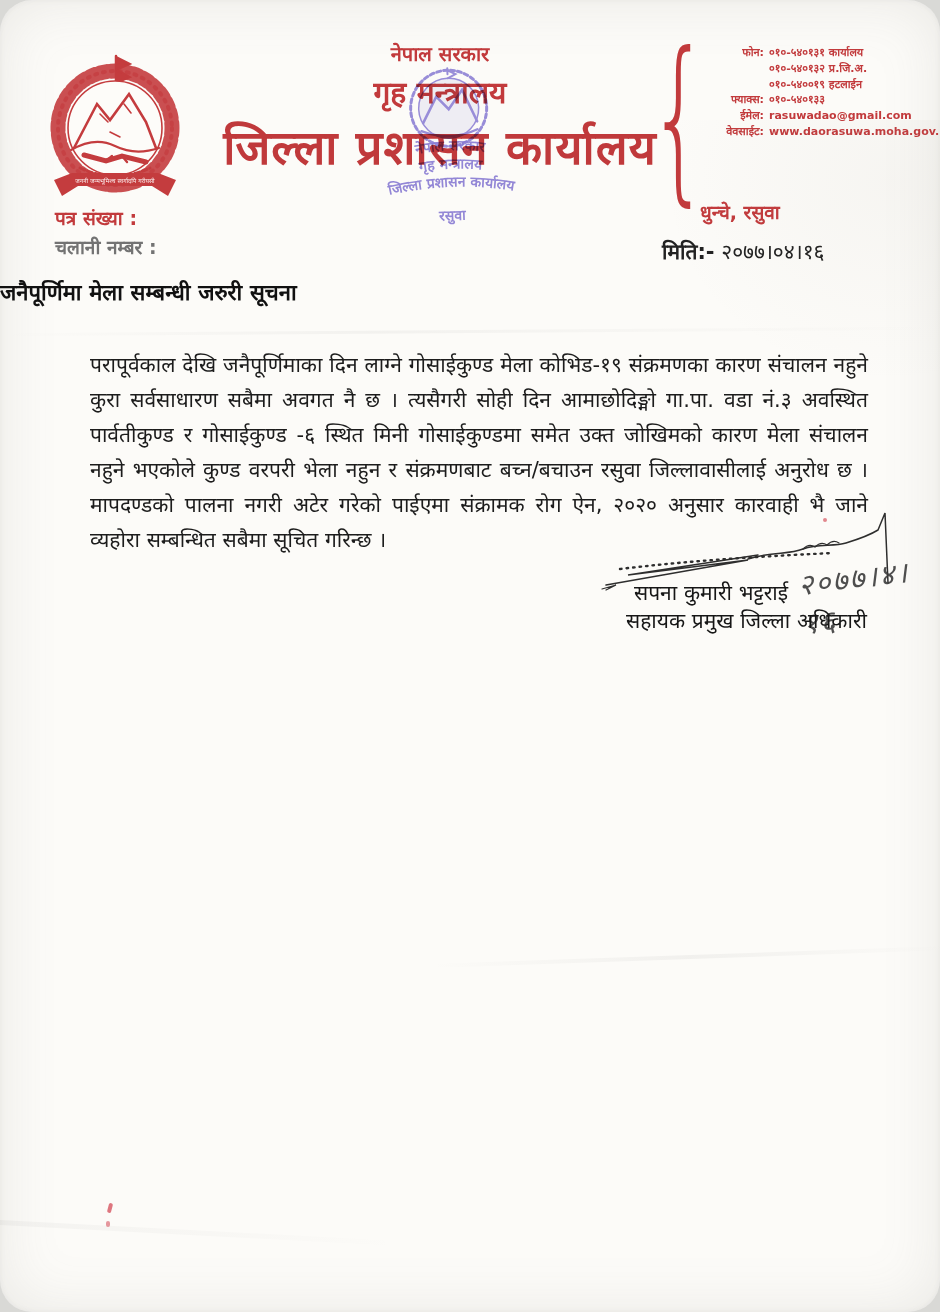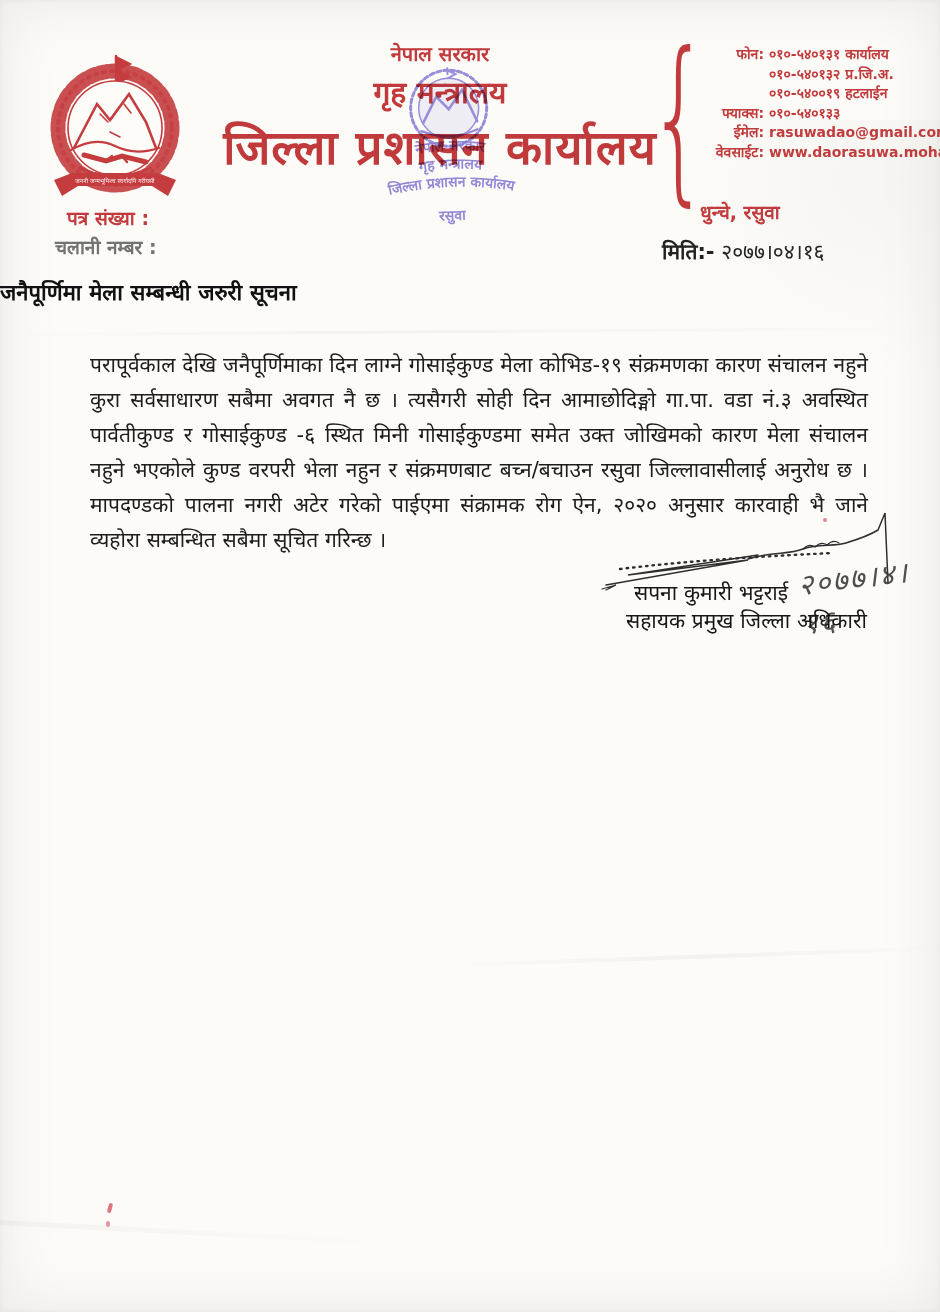--- a/index.html
+++ b/index.html
@@ -2,39 +2,40 @@
 <html><head>
 <meta charset="utf-8">
 <style>
   html,body{margin:0;padding:0;background:#d9d9d6;}
   .page{
     position:relative;width:940px;height:1312px;margin:0 auto;overflow:hidden;
     background:#fcfbf8;
     box-shadow:inset 0 0 60px rgba(120,118,110,.14), inset 0 0 6px rgba(0,0,0,.05);
     font-family:"DejaVu Sans","Liberation Sans",sans-serif;
     color:#1b1b1b;
+    border-radius:32px;
   }
   .abs{position:absolute;}
 
   
   .head-center{left:150px;top:40px;width:580px;text-align:center;}
   .govt-line{font-size:20px;font-weight:bold;color:#c23a3c;}
   .ministry-line{font-size:30px;font-weight:bold;color:#c23a3c;margin-top:4px;}
   .office-title{font-size:47px;font-weight:bold;color:#c0393b;margin-top:2px;letter-spacing:1px;white-space:nowrap;}
 
   .brace{left:648px;top:30px;font-size:178px;line-height:1;color:#c23a3c;
          transform:scaleX(.55);transform-origin:left top;font-weight:300;}
 
   .contact{left:698px;top:46px;width:240px;display:grid;grid-template-columns:66px auto;
-           column-gap:5px;row-gap:2px;font-size:14px;font-weight:bold;color:#c23a3c;line-height:1.25;}
+           column-gap:5px;row-gap:2px;font-size:11px;font-weight:bold;color:#c23a3c;line-height:1.25;}
   .contact .lbl{text-align:right;white-space:nowrap;}
   .contact .val{text-align:left;white-space:nowrap;}
 
   .place-line{left:700px;top:199px;font-size:19px;font-weight:bold;color:#c23a3c;}
-  .ref-line1{left:55px;top:205px;font-size:19px;font-weight:bold;color:#c23a3c;margin-left:12px;}
+  .ref-line1{left:55px;top:205px;font-size:19px;font-weight:bold;color:#c23a3c;}
   .ref-line2{left:55px;top:234px;font-size:19px;font-weight:bold;color:#737373;}
   .date-line{left:662px;top:237px;font-size:21px;color:#222;}
   .date-line .dl{font-weight:bold;}
 
   .subject{left:0;right:0;top:276px;text-align:left;font-size:22px;font-weight:bold;color:#111;}
 
   .body-par{left:90px;top:348px;width:778px;font-size:21px;line-height:35px;
             text-align:justify;color:#1c1c1c;margin:0;}
 
   

